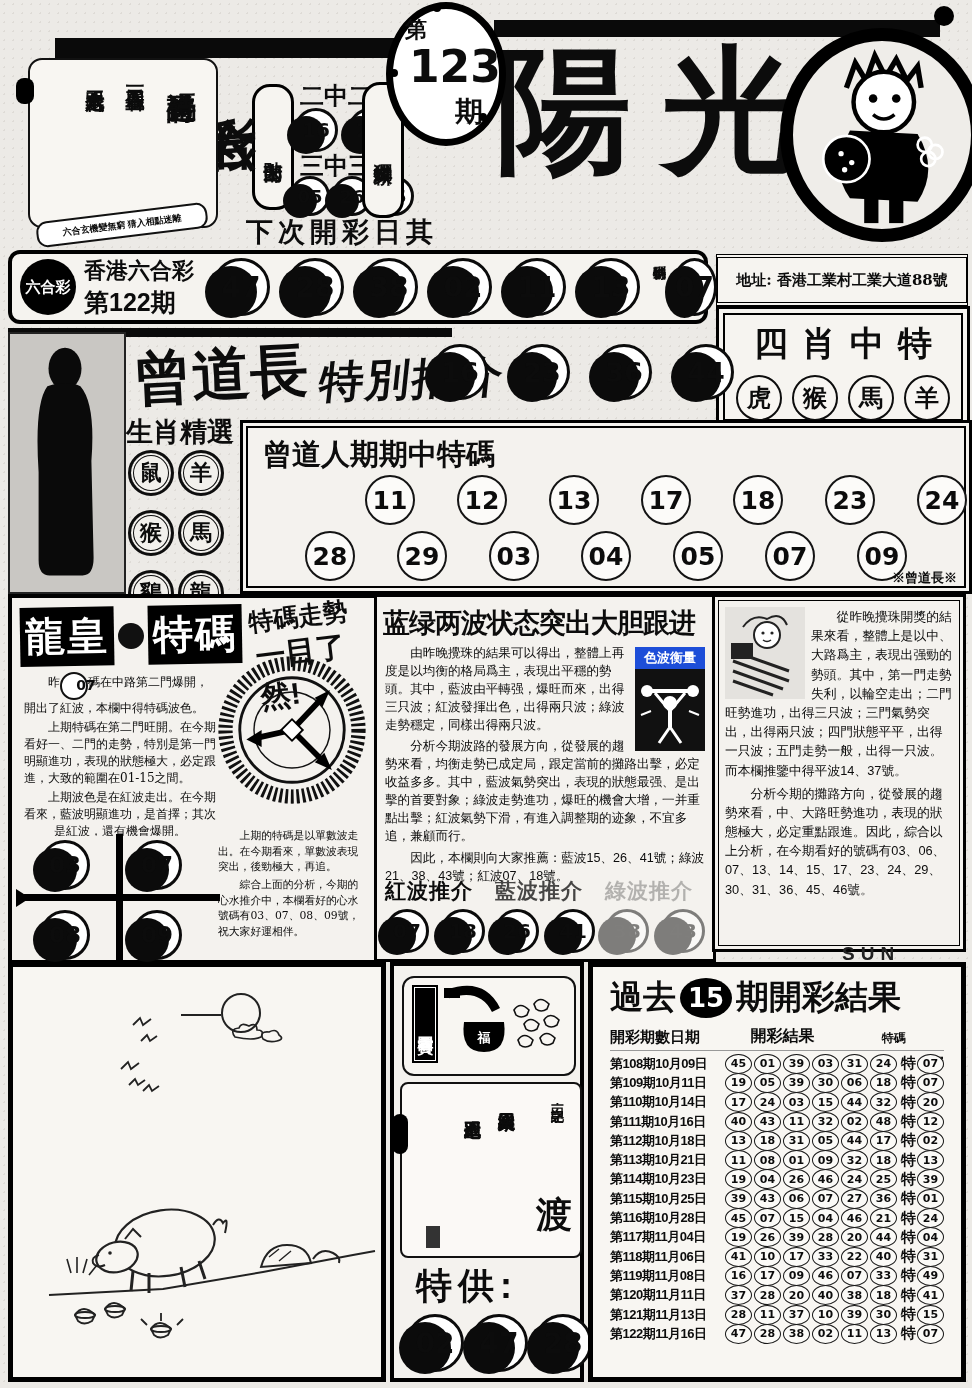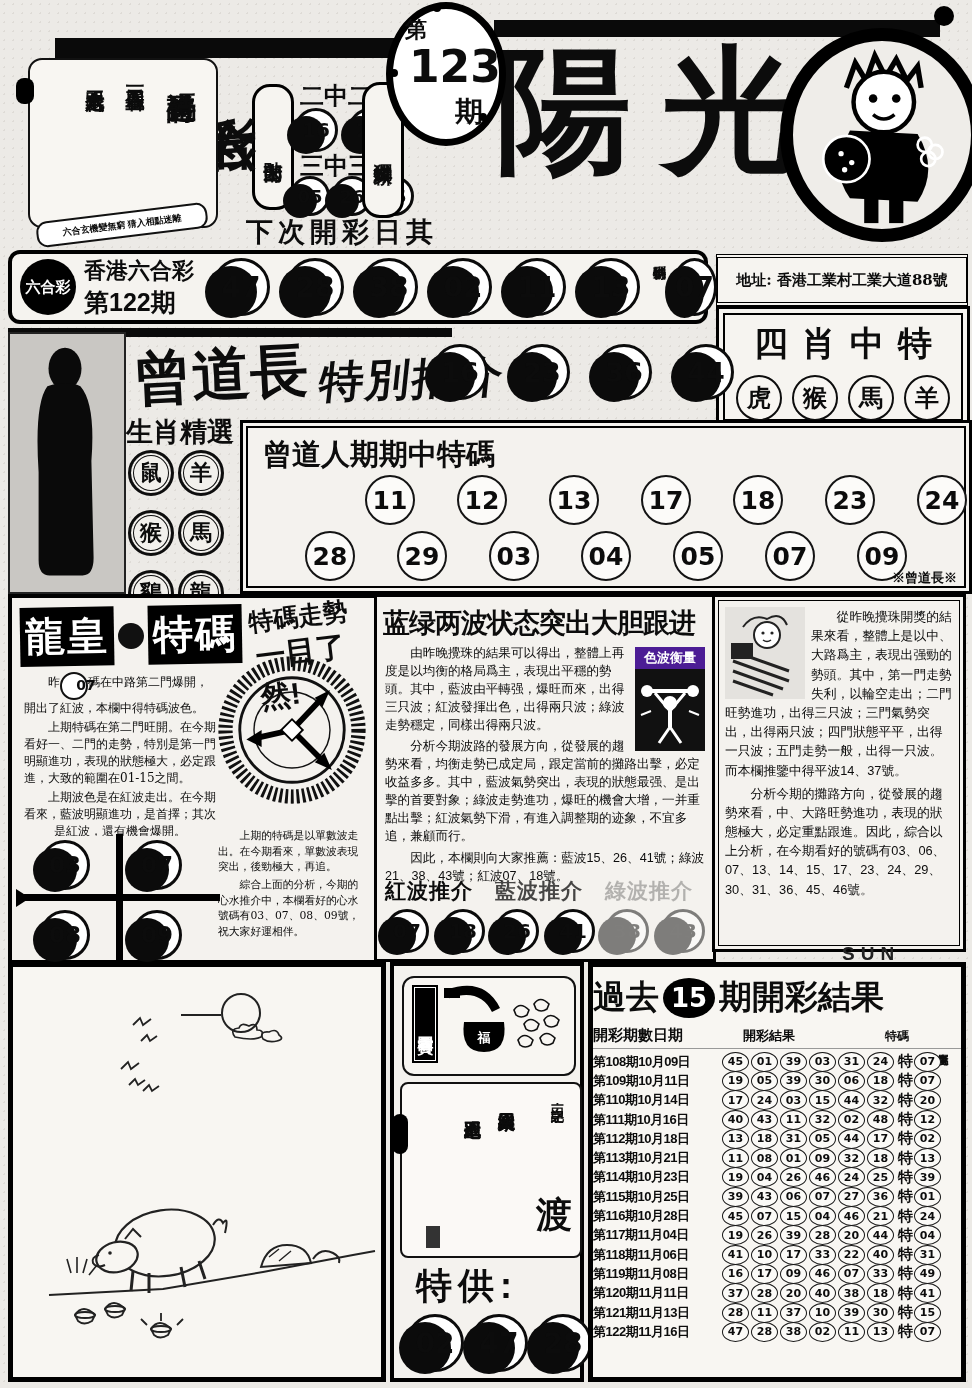--- a/index.html
+++ b/index.html
@@ -245,21 +245,21 @@
     </div>
     <div class="serifp" style="position:absolute;left:206px;top:230px;width:150px;height:124px;font-size:10.8px;line-height:1.45;overflow:hidden;">
       <p style="margin:0 0 2px;">上期的特碼是以單數波走出。在今期看來，單數波表現突出，後勁極大，再追。</p>
       <p style="margin:0;">綜合上面的分析，今期的心水推介中，本欄看好的心水號碼有03、07、08、09號，祝大家好運相伴。</p>
     </div>
   </div>
 
   <div class="abs box" style="left:374px;top:594px;width:336px;height:362px;border-width:3px;overflow:hidden;">
     <div style="margin:8px 6px 4px;font-size:27px;font-weight:900;letter-spacing:-1px;white-space:nowrap;">蓝绿两波状态突出大胆跟进</div>
     <div style="float:right;width:70px;margin:2px 8px 4px 6px;">
-      <div style="background:#4c1d95;color:#fff;font-size:13px;font-weight:900;text-align:center;padding:2px 0;">色波衡量</div>
+      <div style="background:#1d4ed8;color:#fff;font-size:13px;font-weight:900;text-align:center;padding:2px 0;">色波衡量</div>
       <svg width="70" height="82" viewBox="0 0 70 82" style="background:#111;">
         <line x1="12" y1="22" x2="58" y2="22" stroke="#fff" stroke-width="4"></line>
         <circle cx="12" cy="22" r="6" fill="#fff"></circle>
           <circle cx="58" cy="22" r="6" fill="#fff"></circle>
         <circle cx="35" cy="34" r="7" fill="#fff"></circle>
         <path d="M20,24 L35,42 L50,24" fill="none" stroke="#fff" stroke-width="3"></path>
         <line x1="35" y1="42" x2="35" y2="58" stroke="#fff" stroke-width="4"></line>
         <path d="M35,58 L24,74 M35,58 L46,74" stroke="#fff" stroke-width="3"></path>
         <path d="M6,46 L16,42 M64,46 L54,42" stroke="#fff" stroke-width="2"></path>
       </svg>
@@ -372,29 +372,29 @@
       <div style="position:absolute;left:24px;bottom:8px;width:14px;height:22px;background:#333;"></div>
     </div>
     <div style="position:absolute;left:22px;top:296px;font-size:36px;font-weight:900;letter-spacing:6px;">特供:</div>
     <div style="position:absolute;left:12px;top:348px;display:flex;gap:6px;">
         <span class="bball sz52">02</span>
         <span class="bball sz52">47</span>
         <span class="bball sz52">28</span>
       </div>
   </div>
 
-  <div class="abs" style="left:588px;top:962px;width:378px;height:420px;border:5px solid #000;background:#f8f6f2;box-sizing:border-box;padding:8px 0 0;">
+  <div class="abs" style="left:588px;top:962px;width:378px;height:420px;border:5px solid #000;background:#f8f6f2;box-sizing:border-box;padding:8px 17px 0;">
     <div style="display:flex;align-items:center;gap:4px;">
       <span style="font-size:33px;font-weight:900;">過去</span>
       <span style="width:52px;height:40px;background:#000;color:#fff;border-radius:50%;display:inline-flex;align-items:center;justify-content:center;font-size:26px;font-weight:900;font-family:'DejaVu Sans',sans-serif;">15</span>
       <span style="font-size:33px;font-weight:900;">期開彩結果</span>
     </div>
     <div style="display:flex;align-items:flex-end;margin:6px 0 3px;border-bottom:1px solid #999;padding-bottom:3px;">
       <span style="width:150px;font-size:15px;font-weight:800;">開彩期數日期</span>
-      <span style="width:120px;font-size:13px;font-weight:800;">開彩結果</span>
+      <span style="width:120px;font-size:16px;font-weight:800;">開彩結果</span>
       <span style="width:46px;font-size:12px;font-weight:800;text-align:right;">特碼</span>
       <span style="width:28px;font-size:11px;font-weight:800;line-height:1.1;margin-left:12px;" class="vtext">所屬生肖</span>
     </div>
     <div id="history-rows">
         <div class="hrow">
           <span class="hissue">第108期10月09日</span>
           <span class="hnums">
             <span class="oval">45</span>
             <span class="oval">01</span>
             <span class="oval">39</span>

